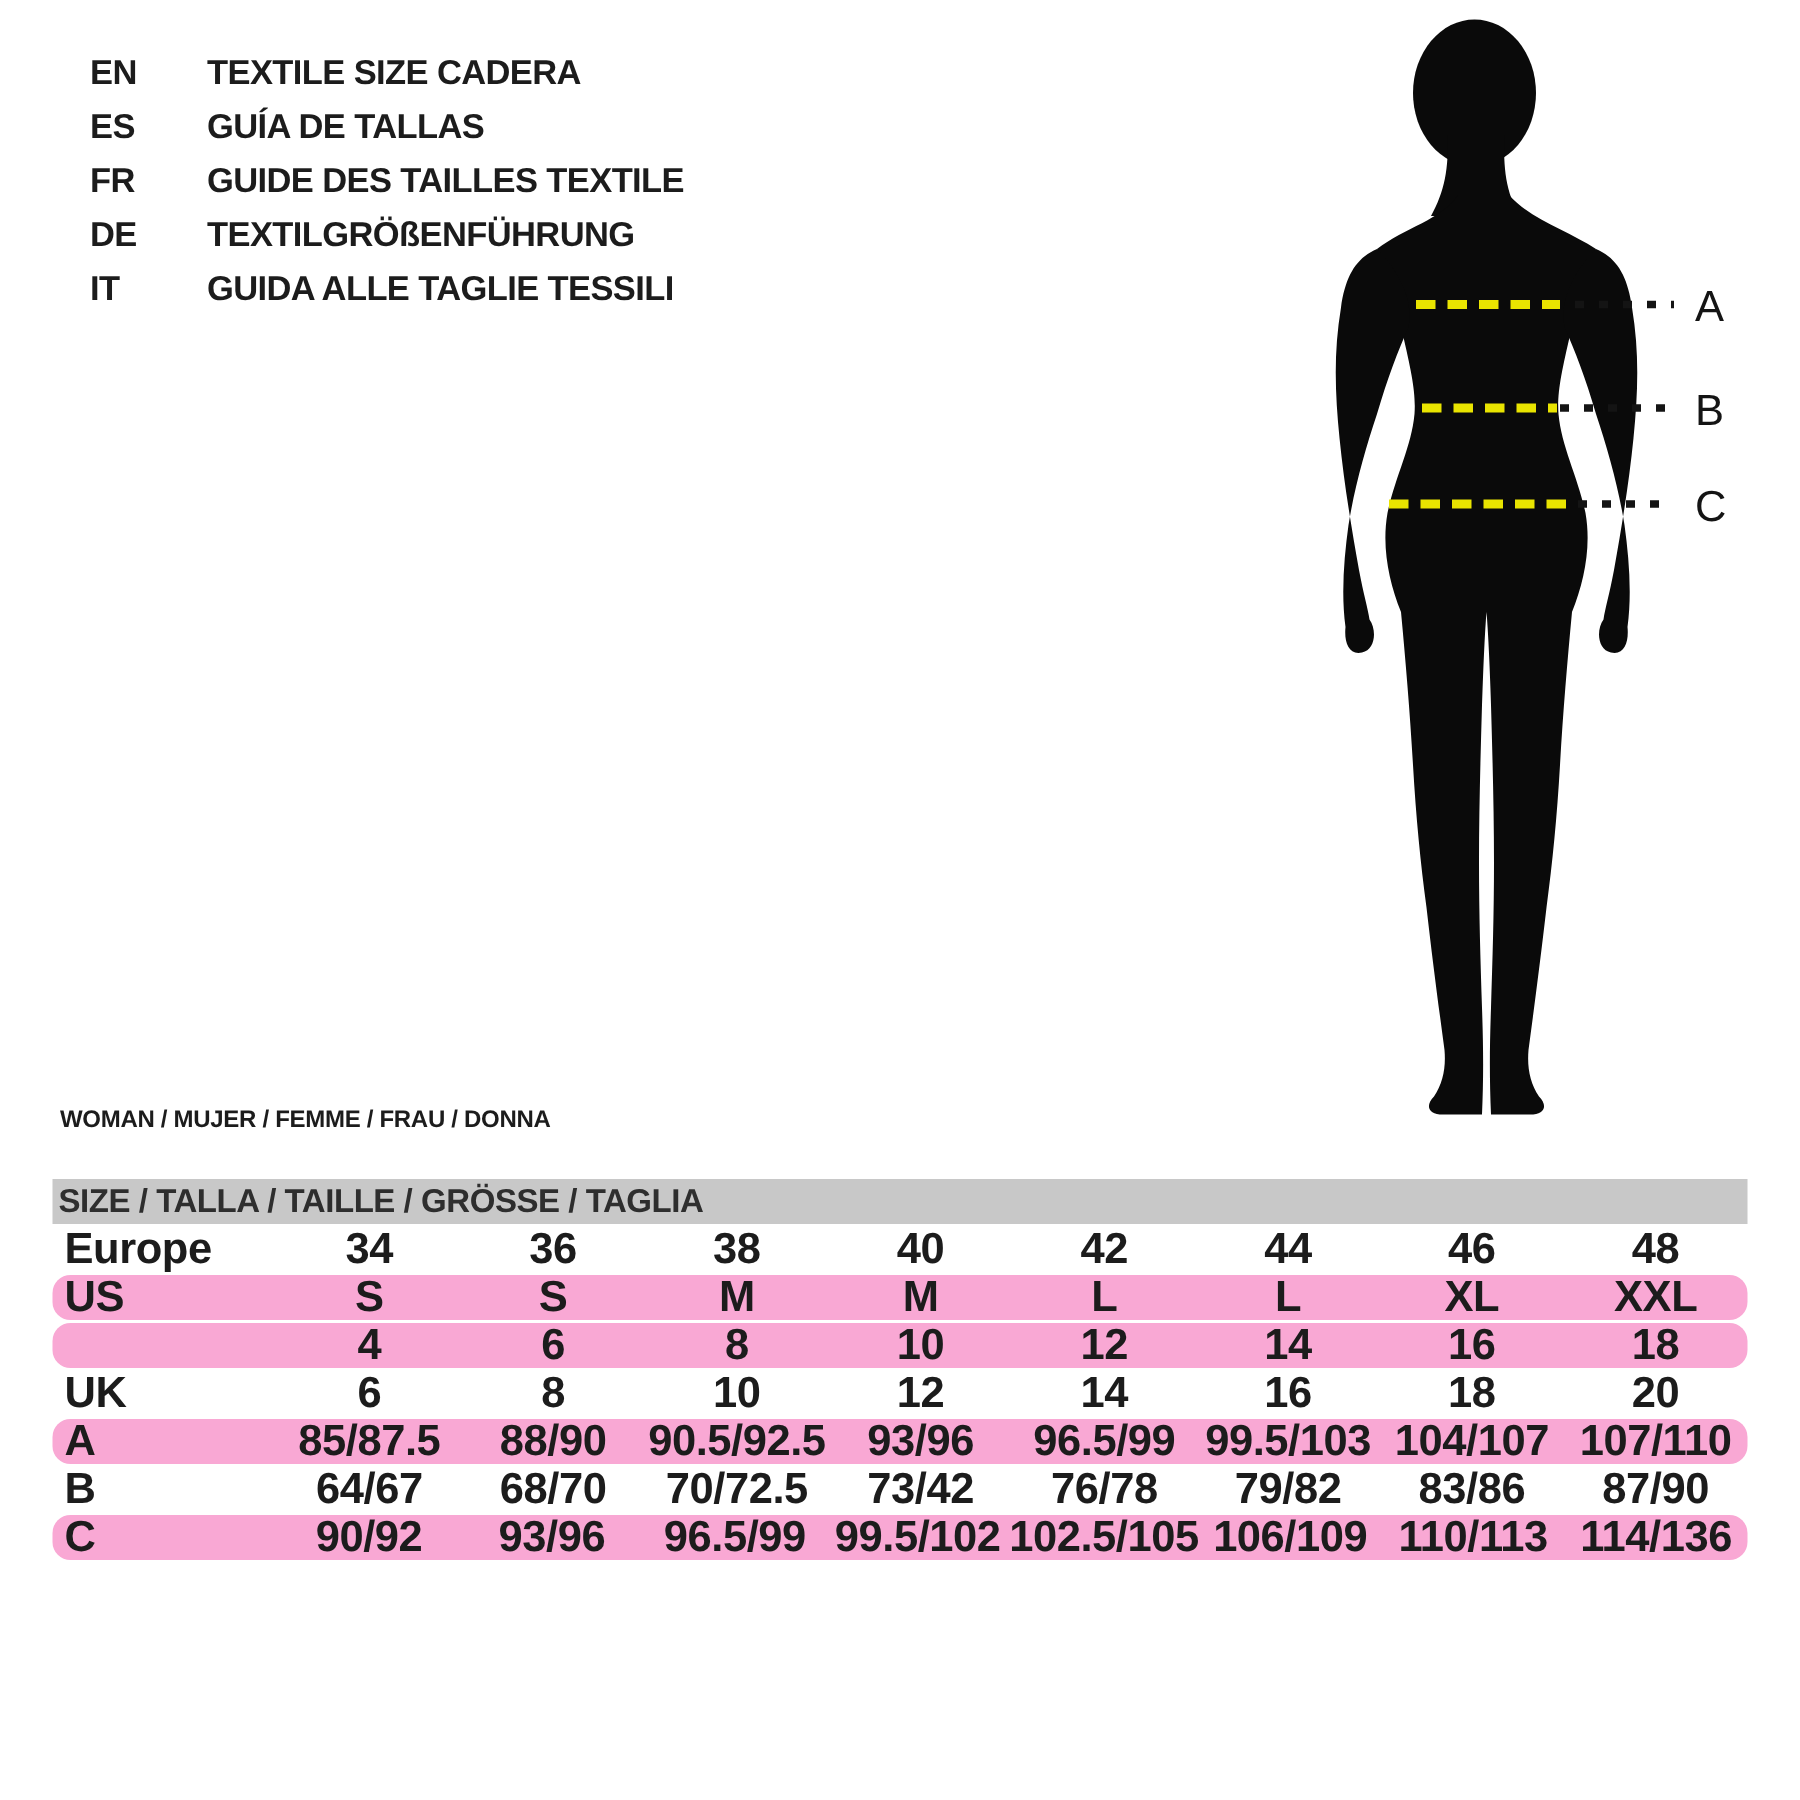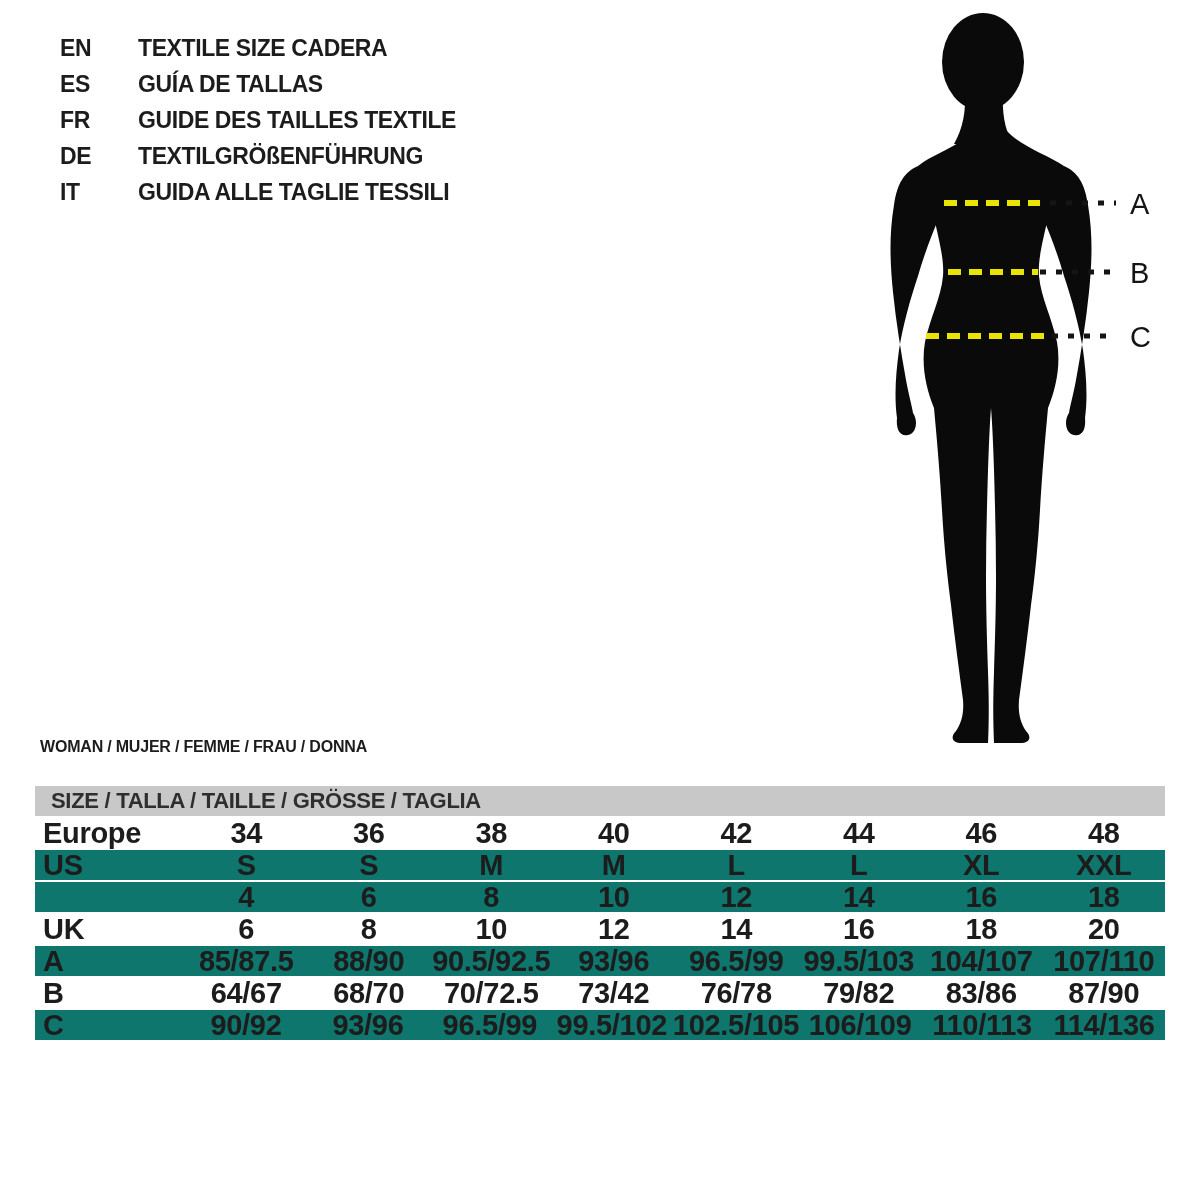--- a/index.html
+++ b/index.html
@@ -21,24 +21,24 @@
   .figure{position:absolute;left:860px;top:0;width:340px;height:760px;}
   .figure text{font-family:"Liberation Sans", sans-serif;font-size:29px;font-weight:400;fill:#141414;}
 
   
   .woman-title{position:absolute;left:40px;top:738px;font-size:16px;font-weight:bold;
     letter-spacing:-0.2px;white-space:nowrap;}
 
   
   .size-table{position:absolute;left:35px;top:786px;width:1130px;}
   .t-head{height:30px;line-height:30px;background:#c8c8c8;color:#2e2e2e;
-    font-size:22px;font-weight:bold;padding-left:16px;letter-spacing:-0.3px;}
+    font-size:22px;font-weight:bold;padding-left:4px;letter-spacing:-0.3px;}
   .t-row{display:grid;grid-template-columns:150px repeat(8,1fr);height:30px;line-height:30px;
     margin-top:2px;font-size:29px;font-weight:bold;letter-spacing:-0.3px;}
-  .t-row.shaded{background:#0f766e;}
+  .t-row.shaded{background:#f9a8d4;border-radius:12px;}
   .t-label{padding-left:8px;text-align:left;}
   .t-cell{text-align:center;}
 
   
   .legend{position:absolute;left:40px;top:1088px;}
   .legend-line{height:34px;line-height:34px;font-size:20px;font-weight:bold;
     letter-spacing:-0.2px;white-space:nowrap;}
 </style>
 </head>
 <body>

